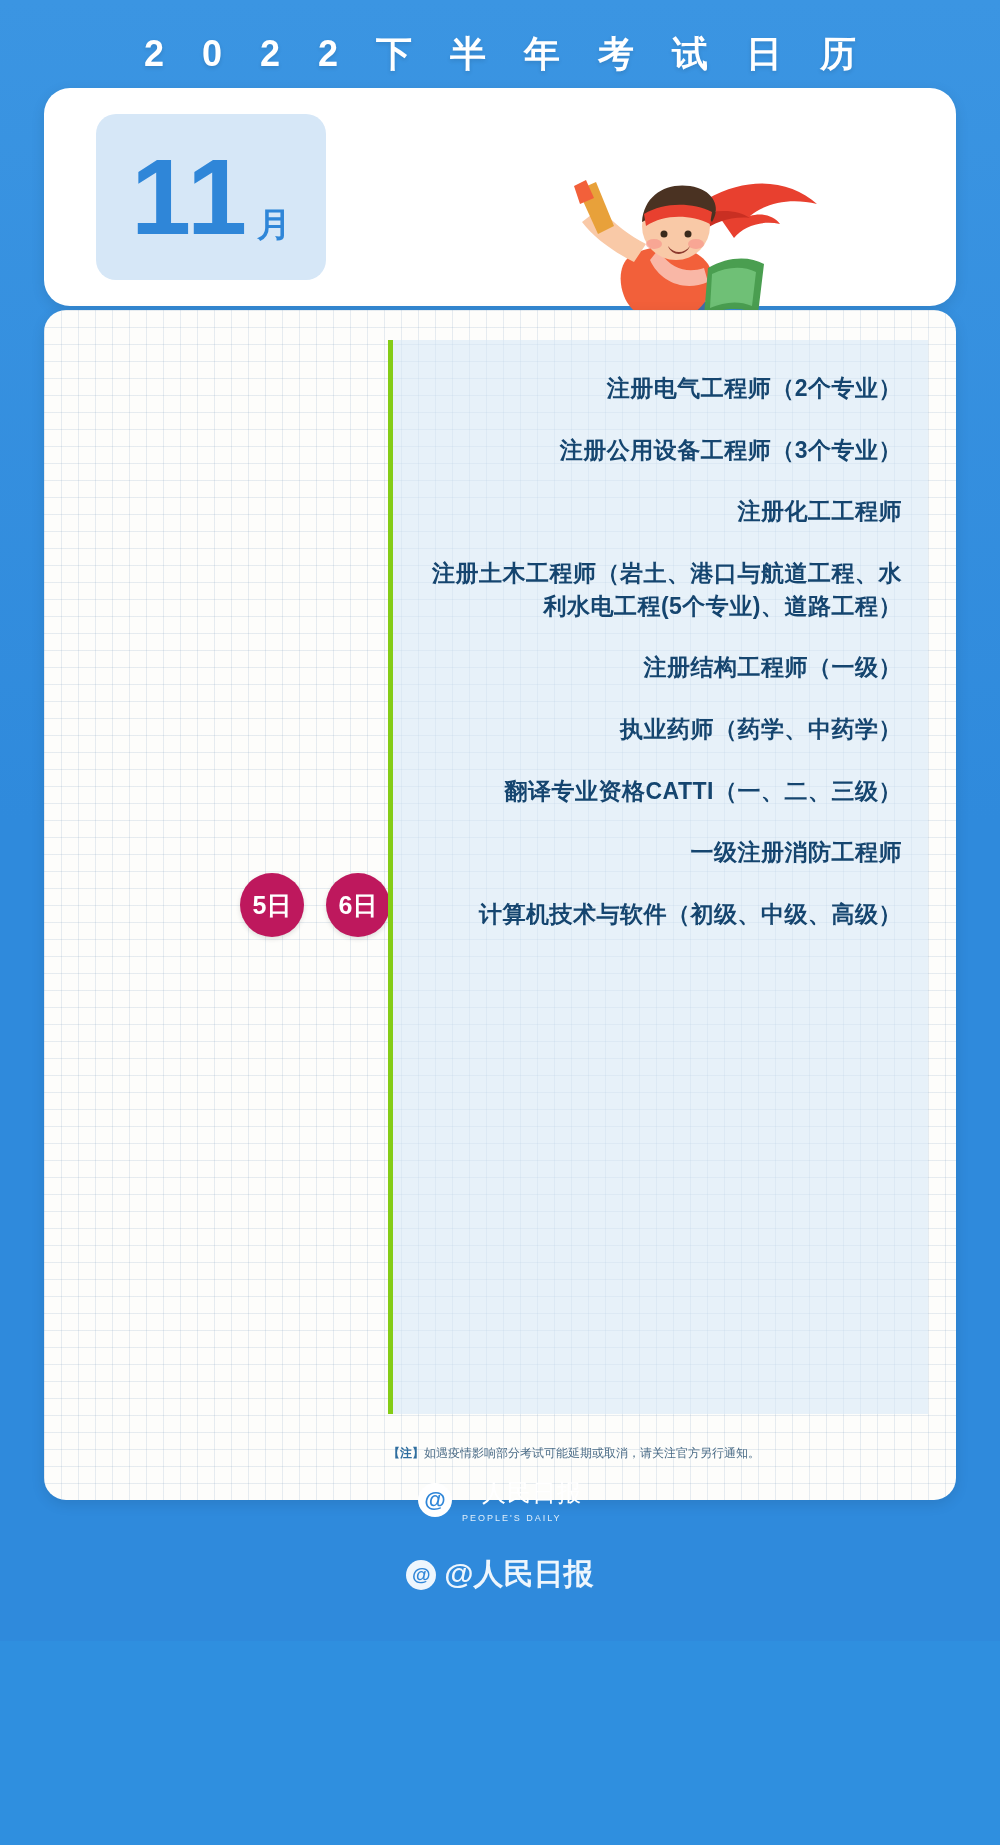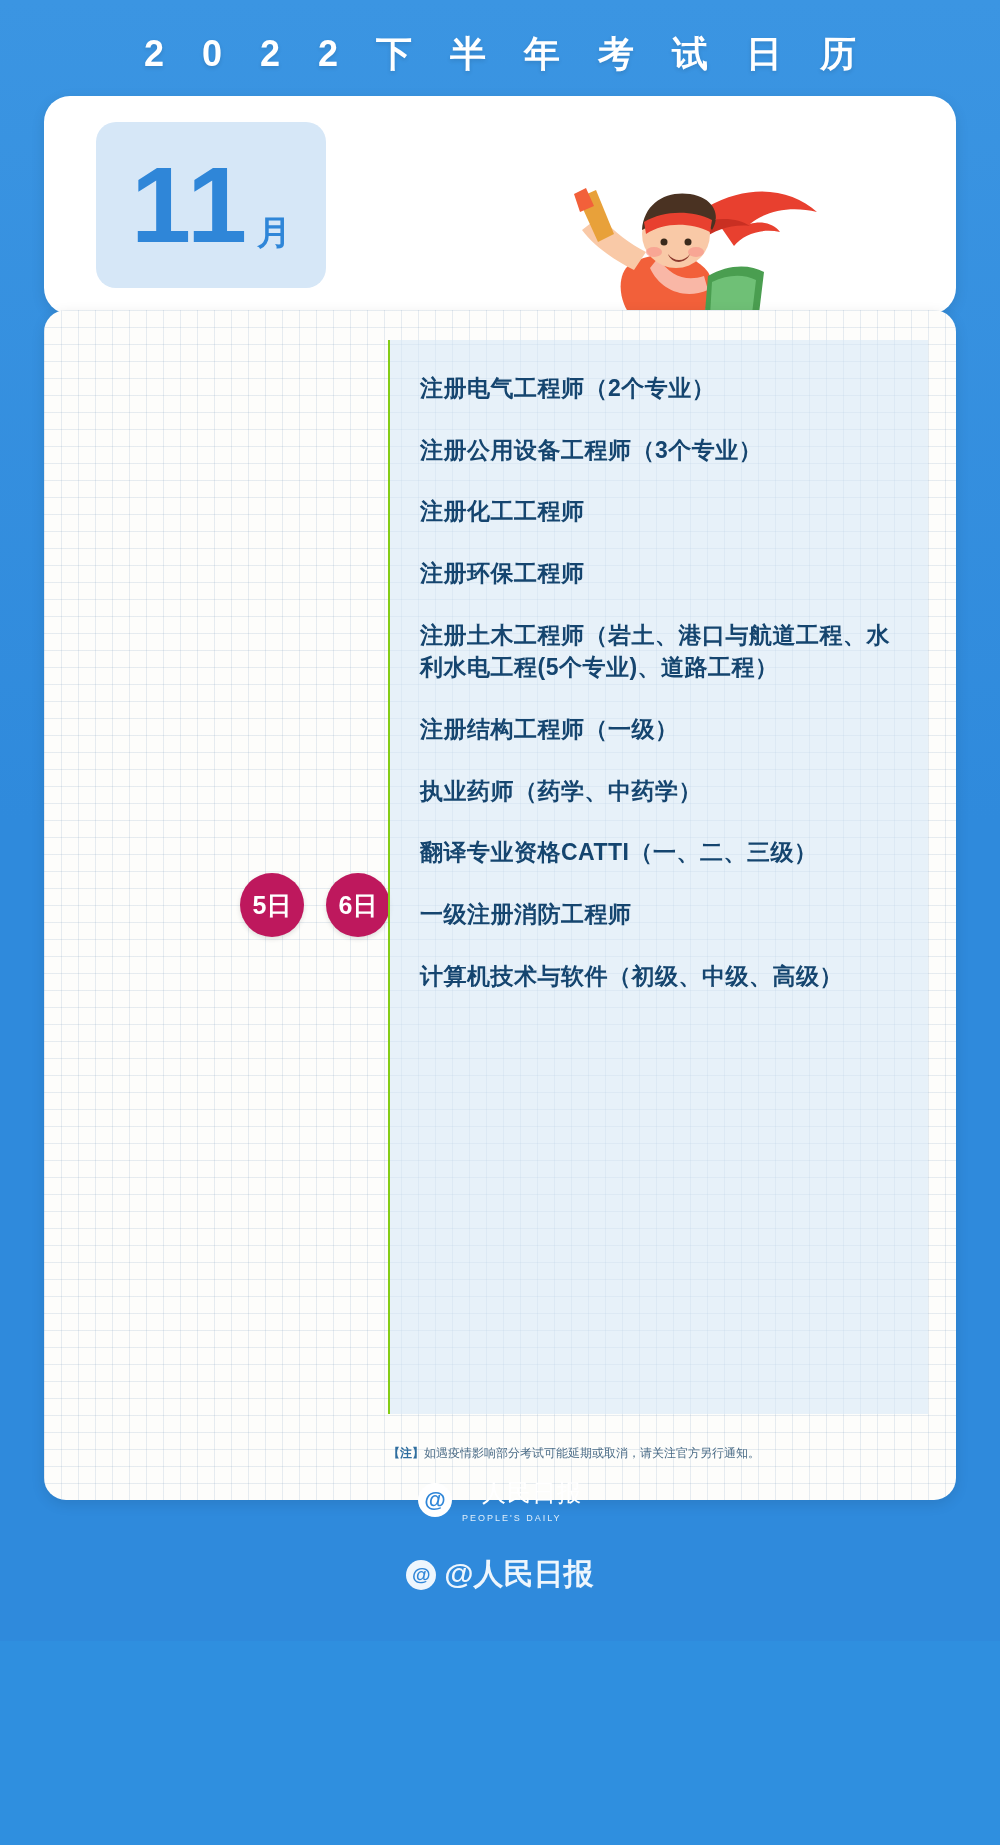--- a/index.html
+++ b/index.html
@@ -24,21 +24,21 @@
     color: #ffffff;
     font-size: 36px;
     font-weight: bold;
     letter-spacing: 14px;
     text-indent: 14px;
     text-shadow: 0 2px 4px rgba(0,0,0,0.12);
   }
   
   .month-card {
     position: absolute;
-    top: 96px; left: 44px;
+    top: 88px; left: 44px;
     width: 912px; height: 218px;
     background: #ffffff;
     border-radius: 26px;
     box-shadow: 0 4px 14px rgba(0,0,0,0.10);
   }
   .month-box {
     position: absolute;
     top: 26px; left: 52px;
     width: 230px; height: 166px;
     background: #d6e7f7;
@@ -82,21 +82,22 @@
     background-image:
       linear-gradient(to right, rgba(150,175,200,0.22) 1px, transparent 1px),
       linear-gradient(to bottom, rgba(150,175,200,0.22) 1px, transparent 1px);
     background-size: 17px 17px;
   }
   .list-panel {
     position: absolute;
     top: 30px; left: 344px;
     width: 540px; bottom: 86px;
     background: rgba(214,231,247,0.55);
-    border-left: 2px solid #84cc16;
+    border-left: 5px solid #84cc16;
+    text-align: right;
   }
   .list-inner { padding: 18px 26px 10px 30px; }
   .exam-item {
     color: #15456f;
     font-size: 23px;
     font-weight: bold;
     line-height: 1.42;
     padding: 14px 0 14px 0;
     letter-spacing: 0.5px;
   }
@@ -234,21 +235,20 @@
     <div class="dates">
       <div class="date-bubble">5日</div>
       <div class="date-bubble">6日</div>
     </div>
 
     <div class="list-panel">
       <div class="list-inner">
         <div class="exam-item">注册电气工程师（2个专业）</div>
         <div class="exam-item">注册公用设备工程师（3个专业）</div>
         <div class="exam-item">注册化工工程师</div>
-        <div class="exam-item">注册环保工程师</div>
         <div class="exam-item">注册土木工程师（岩土、港口与航道工程、水利水电工程(5个专业)、道路工程）</div>
         <div class="exam-item">注册结构工程师（一级）</div>
         <div class="exam-item">执业药师（药学、中药学）</div>
         <div class="exam-item">翻译专业资格CATTI（一、二、三级）</div>
         <div class="exam-item">一级注册消防工程师</div>
         <div class="exam-item">计算机技术与软件（初级、中级、高级）</div>
       </div>
     </div>
 
     <div class="note">

